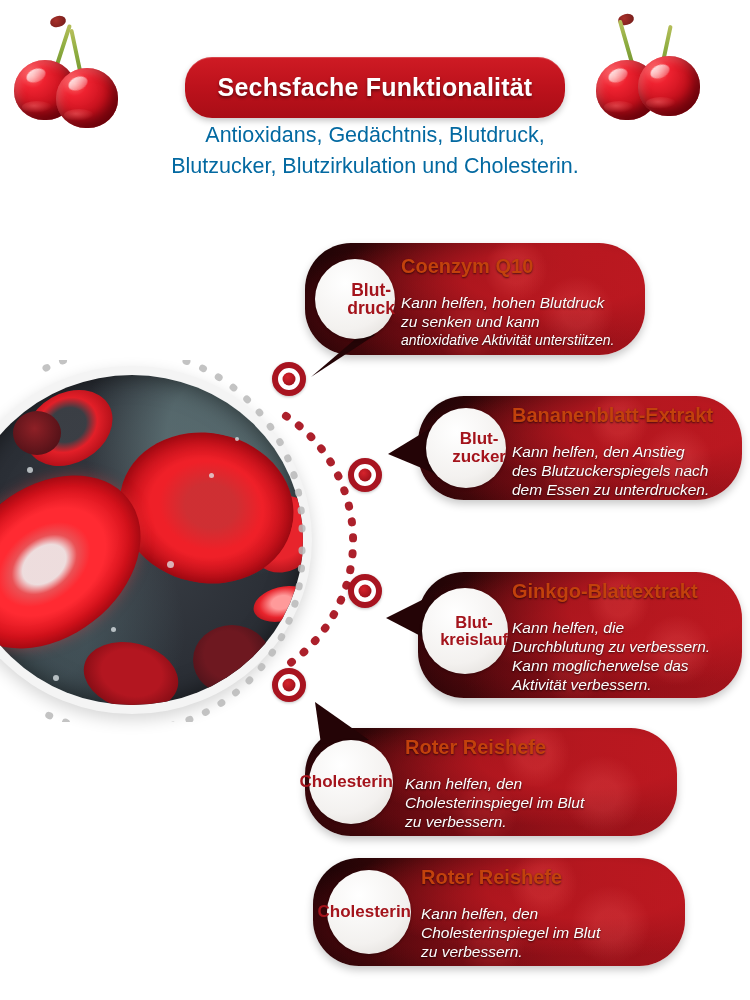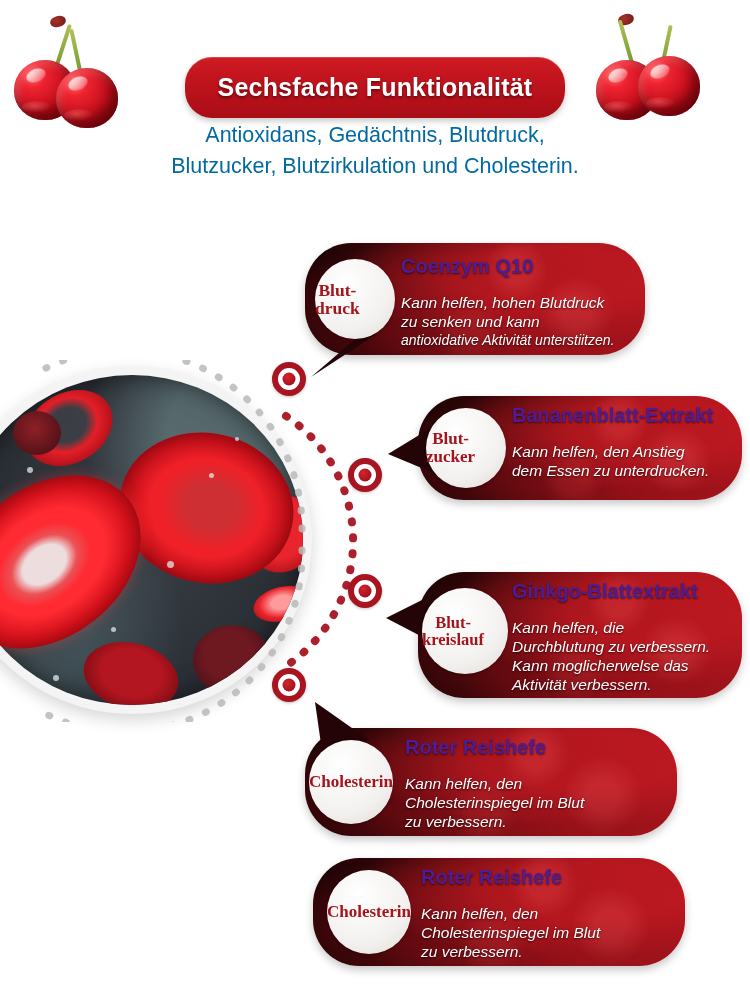--- a/index.html
+++ b/index.html
@@ -141,28 +141,27 @@
   .card-bg::after{
     content:""; position:absolute; inset:0;
     background:
       radial-gradient(circle at 62% 24%, rgba(255,90,90,.22) 0 6%, rgba(0,0,0,0) 14%),
       radial-gradient(circle at 80% 62%, rgba(255,110,110,.18) 0 5%, rgba(0,0,0,0) 13%),
       radial-gradient(circle at 48% 80%, rgba(255,80,80,.14) 0 7%, rgba(0,0,0,0) 16%);
   }
   .badge{
     position:absolute; border-radius:50%;
     background:radial-gradient(circle at 38% 30%, #ffffff 0%, #f3f1ef 62%, #dcd8d4 100%);
-    display:flex; align-items:center; justify-content:flex-start; text-align:center;
+    display:flex; align-items:center; justify-content:flex-end; text-align:center;
     color:#a4141c; font-weight:bold; line-height:1.05; z-index:3;
     box-shadow:0 1px 3px rgba(0,0,0,.3);
-    font-family:Liberation Serif, serif;
   }
   .card-text{ position:absolute; z-index:2; }
   .card-title{
-    color:#4c1d95; font-weight:bold; font-size:20px;
+    color:#c2410c; font-weight:bold; font-size:20px;
     text-shadow:0 1px 2px rgba(0,0,0,.6); white-space:nowrap;
   }
   .card-desc{
     color:#fdfdfd; font-size:15.5px; font-style:italic; line-height:1.22;
     text-shadow:0 1px 2px rgba(0,0,0,.65); margin-top:16px;
   }
   .tail{ position:absolute; z-index:1; }
 
   
   #card1{ left:305px; top:243px; width:340px; height:112px; }
@@ -270,20 +269,21 @@
     <div class="badge">
       <span>
         <span>Blut-</span><br>
         <span>zucker</span>
       </span>
     </div>
     <div class="card-text">
       <div class="card-title">Bananenblatt-Extrakt</div>
       <div class="card-desc">
         <div>Kann helfen, den Anstieg</div>
+        <div>des Blutzuckerspiegels nach</div>
         <div>dem Essen zu unterdrucken.</div>
       </div>
     </div>
   </div>
 
   <div class="card" id="card3">
     <svg class="tail" style="left:-34px;top:20px;width:54px;height:56px;" viewBox="0 0 54 56">
       <path d="M 50 2 L 52 52 L 2 26 Z" fill="#240406"></path>
     </svg>
     <div class="card-bg"></div>

